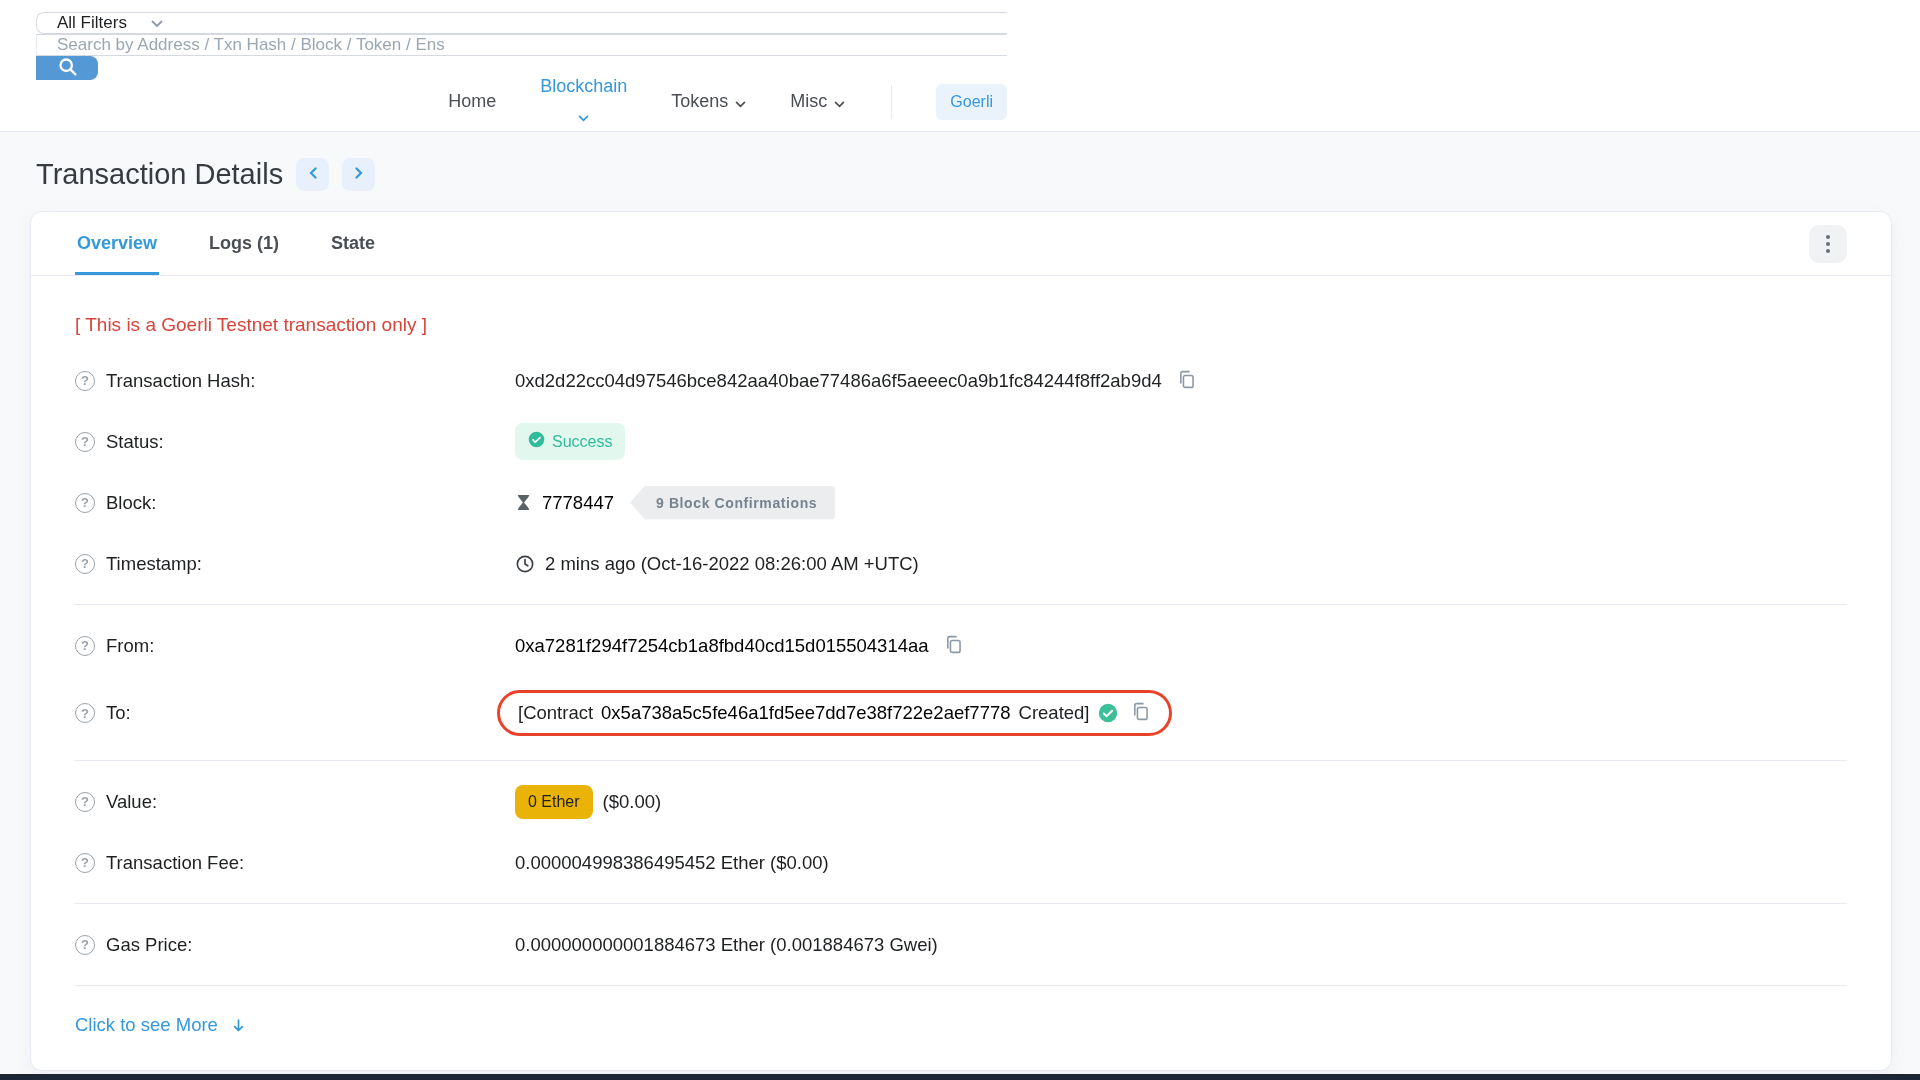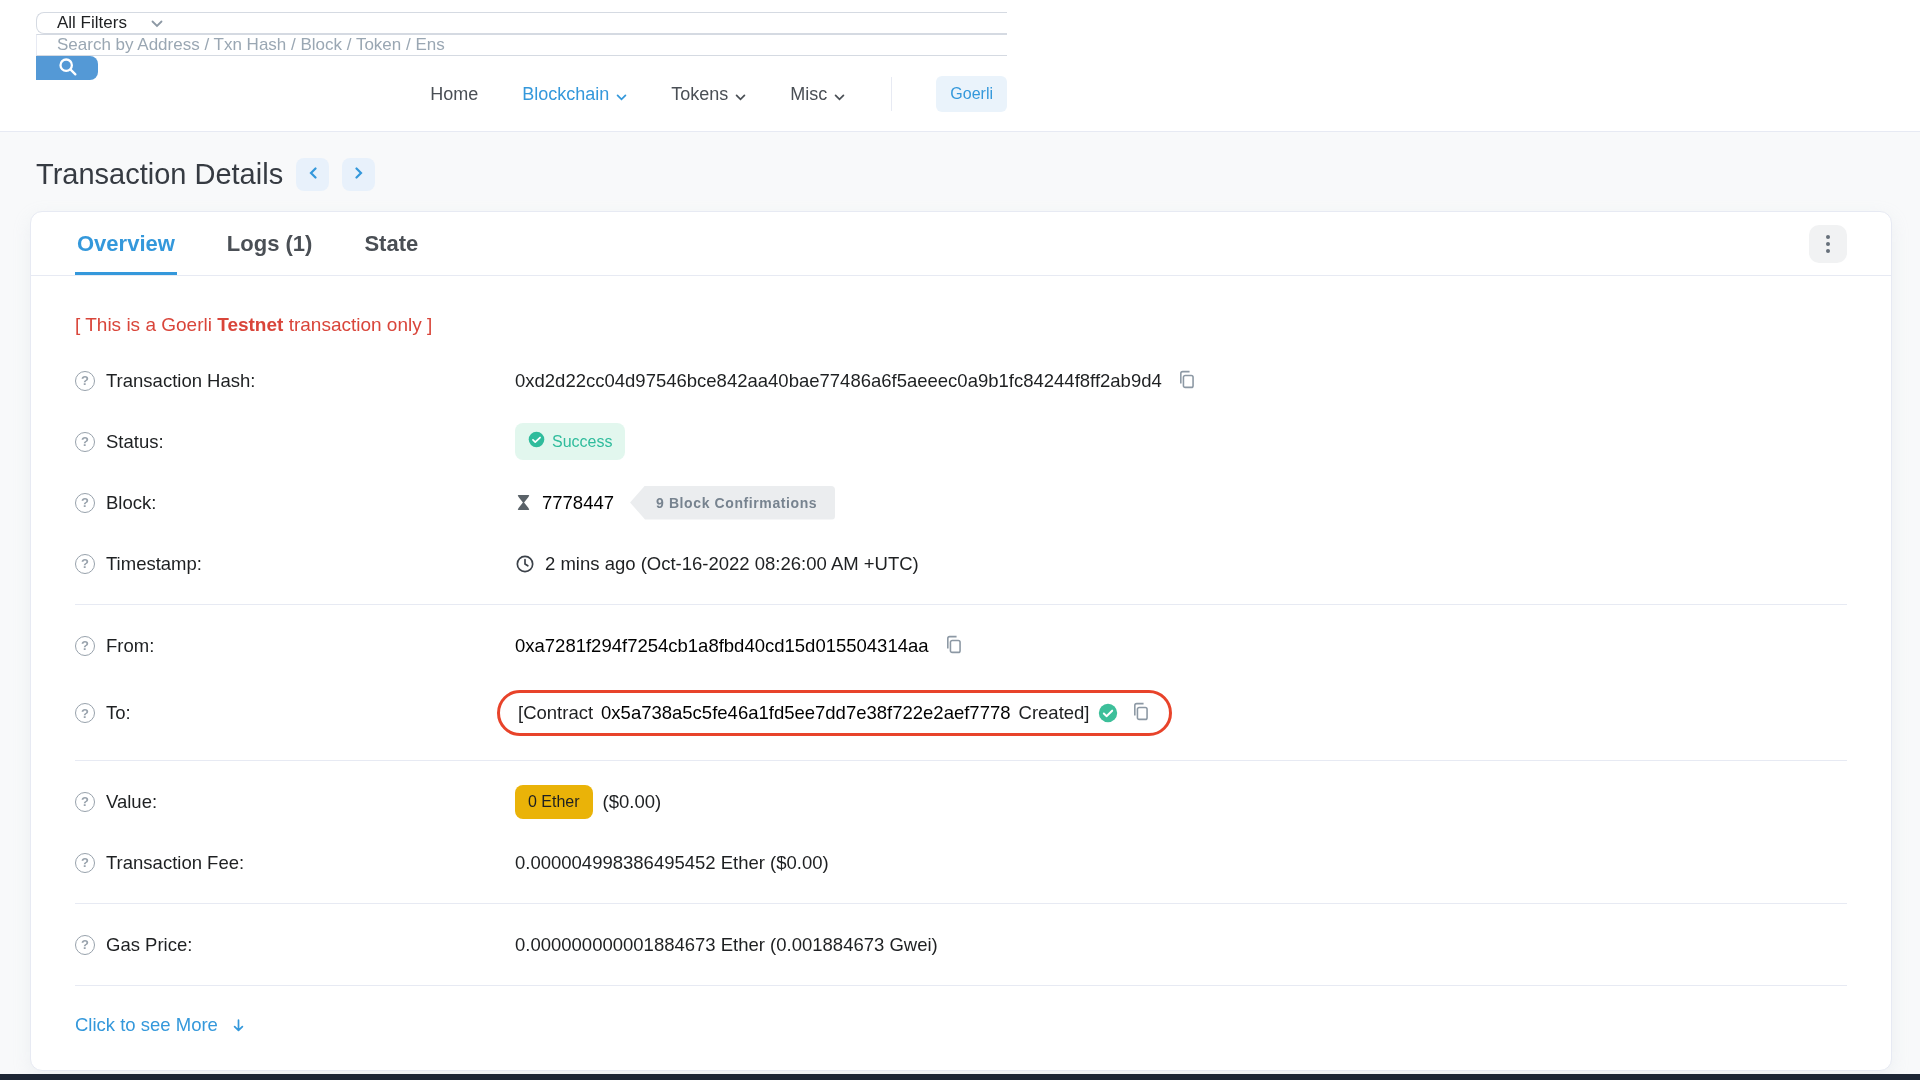--- a/index.html
+++ b/index.html
@@ -85,21 +85,21 @@
   .search-btn svg { width:21px; height:21px; }
 
   .nav-row {
     display:flex; align-items:center;
     margin-top:13px;
     gap:44px;
     font-size:18px;
     color:#4a4f55;
   }
   .nav-item { display:flex; align-items:center; gap:7px; cursor:pointer; }
-  .nav-item.active { color:#3498db; }
+  .nav-item.active { color:#3498db;flex-direction:column; }
   .nav-item .chev { color:inherit; margin-top:2px; }
   .nav-divider { width:1px; height:34px; background:#e7eaf3; margin:0 0 0 2px; }
   .network-btn {
     background:#eaf3fb;
     color:#3498db;
     font-size:16px;
     border:none;
     border-radius:6px;
     padding:9px 14px;
     cursor:pointer;
@@ -134,21 +134,21 @@
     border-radius:12px;
     box-shadow:0 6px 18px rgba(189,197,209,.18);
   }
   .tab-bar {
     display:flex; align-items:center;
     padding:0 44px 0 44px;
     border-bottom:1px solid #e7eaf3;
     height:64px;
   }
   .tab {
-    font-size:22px; font-weight:bold;
+    font-size:18px; font-weight:bold;
     color:#4a4f55;
     padding:22px 2px 19px 2px;
     margin-right:48px;
     border-bottom:3px solid transparent;
     cursor:pointer;
     align-self:stretch;
     display:flex; align-items:center;
   }
   .tab.active { color:#3498db; border-bottom-color:#3498db; }
   .kebab-btn {
@@ -161,21 +161,21 @@
   }
   .kebab-btn i { width:4px; height:4px; border-radius:50%; background:#66707a; }
 
   .card-body { padding:10px 44px 28px 44px; }
 
   .notice {
     padding:28px 0 14px 0;
     font-size:19px;
     color:#d9453a;
   }
-  .notice b { font-weight:bold; }
+  .notice b { font-weight:normal; }
 
   .tx-row { display:flex; align-items:center; min-height:61px; font-size:18.5px; }
   .cell-label {
     width:440px; flex-shrink:0;
     display:flex; align-items:center; gap:11px;
     color:#1e2022;
   }
   .cell-value { display:flex; align-items:center; gap:10px; flex-wrap:nowrap; }
 
   .qicon {

